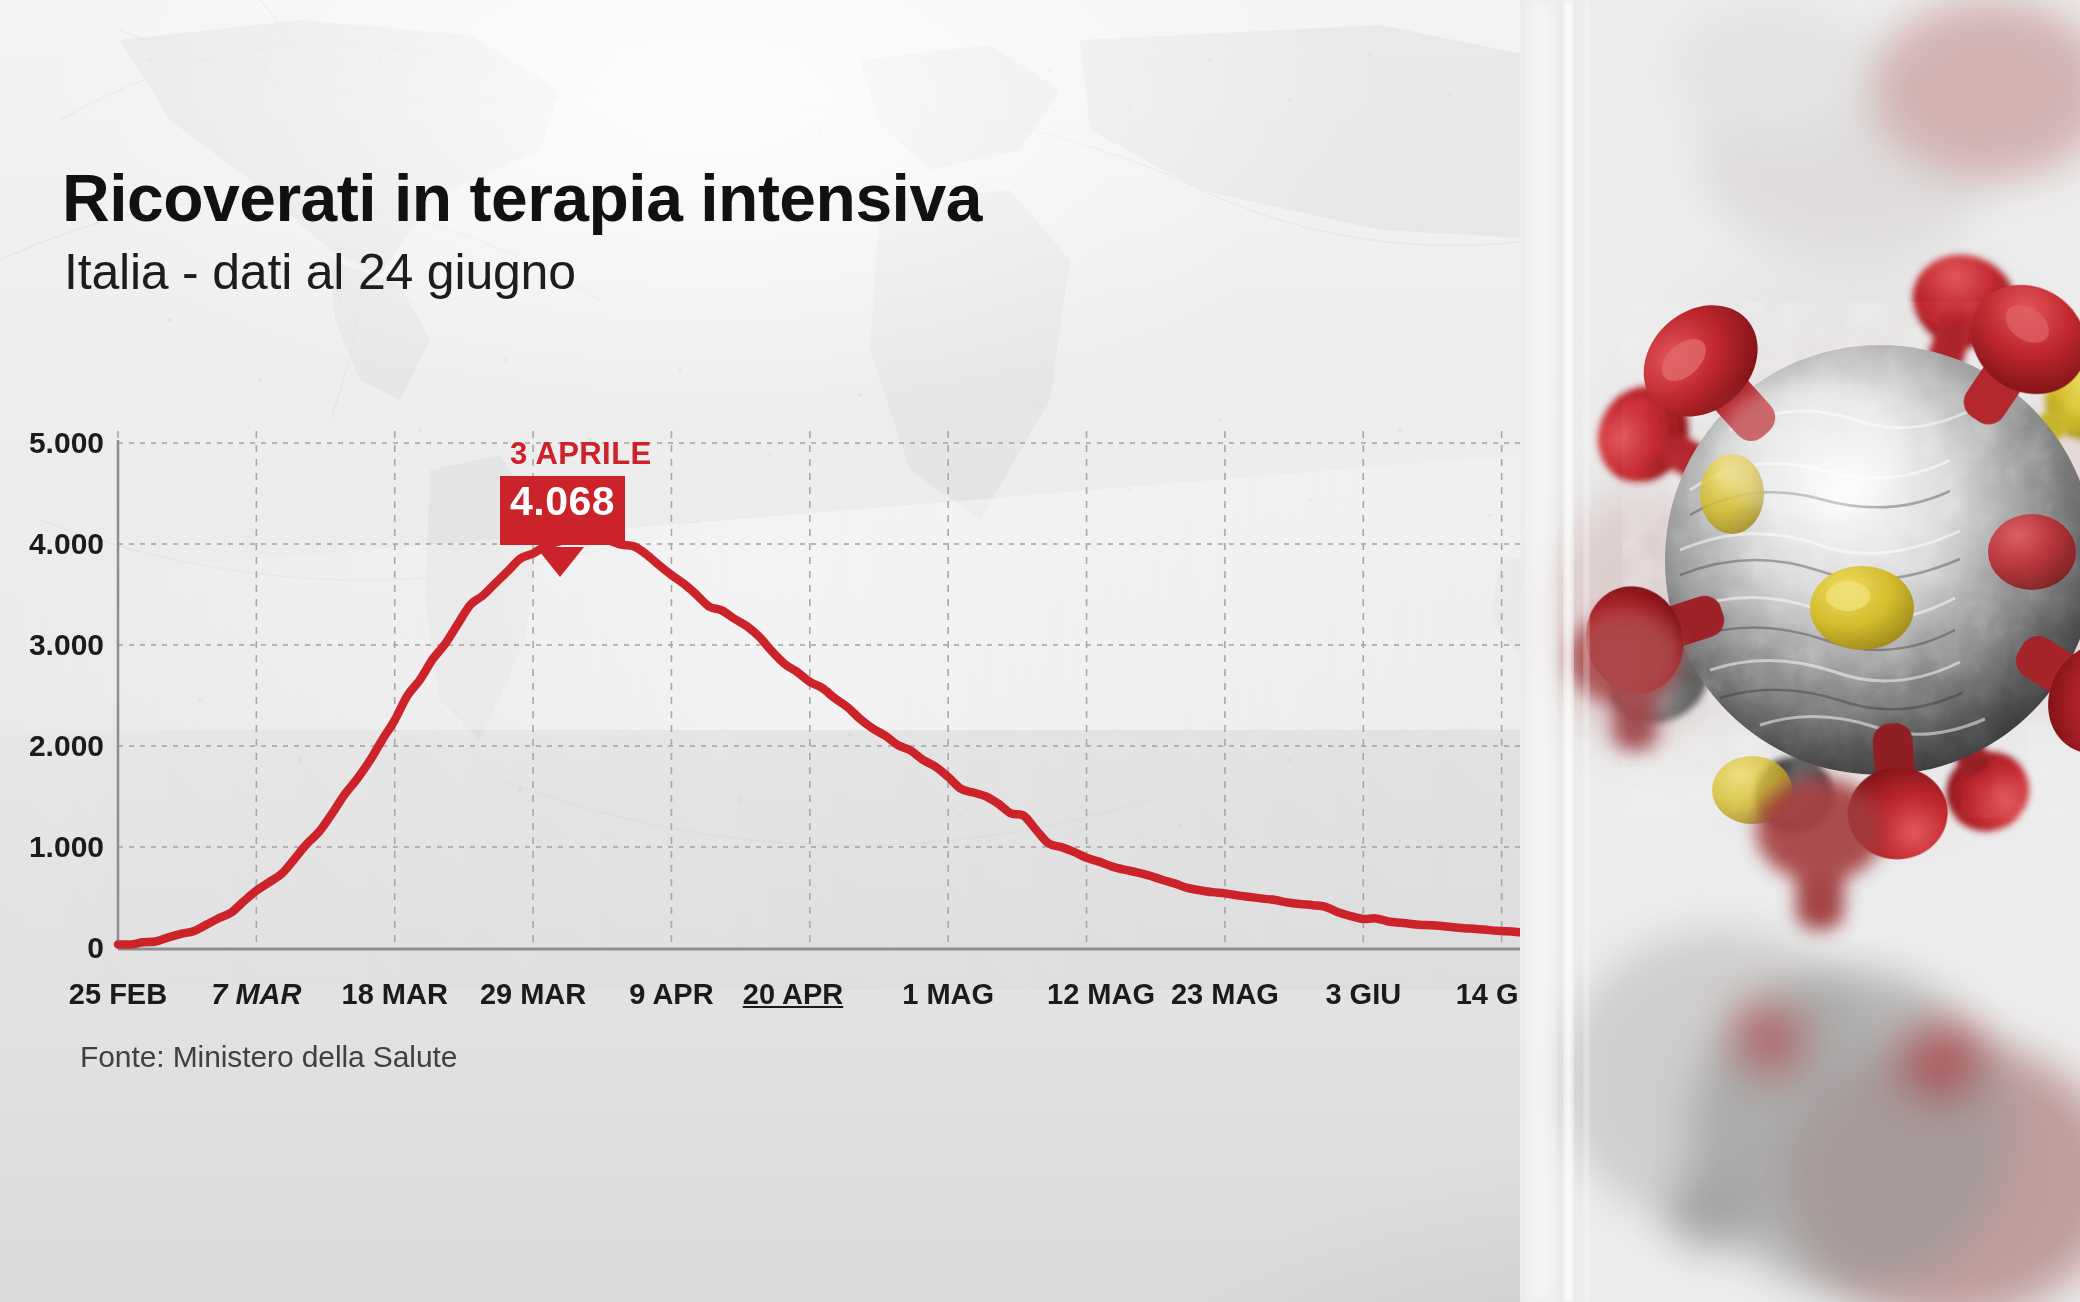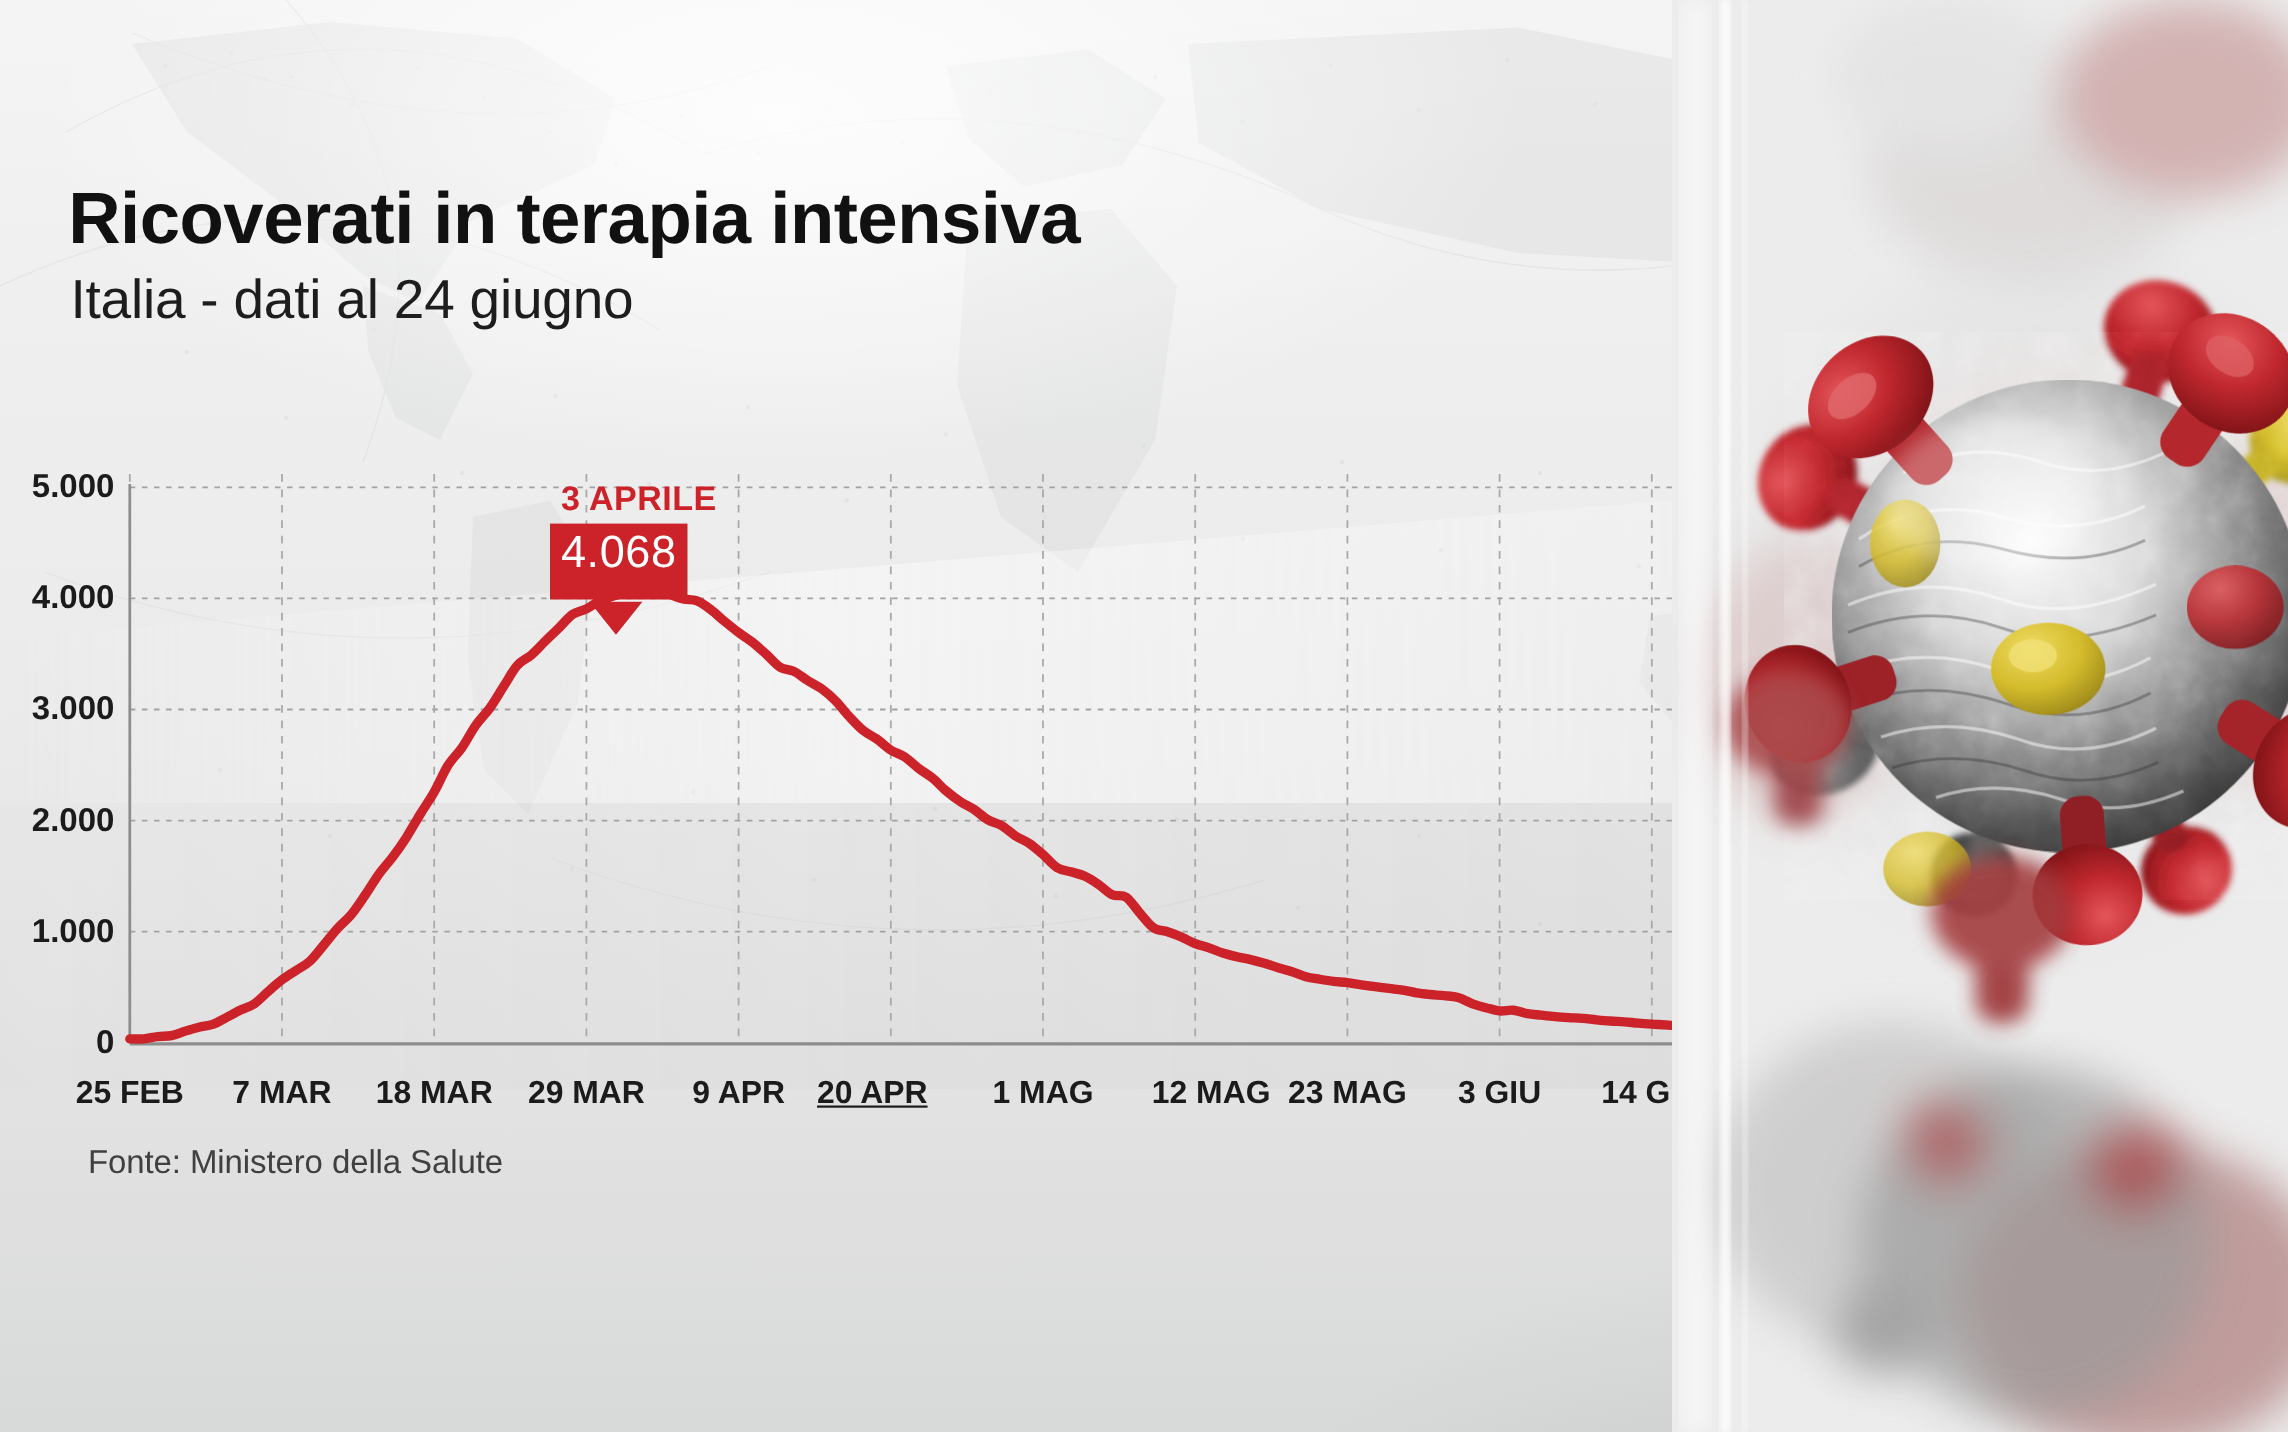--- a/index.html
+++ b/index.html
@@ -64,21 +64,21 @@
   
   #ann{
     position:absolute;left:515px;top:438px;width:210px;
   }
   #ann-date{
     font-size:31px;font-weight:bold;color:#cc2229;letter-spacing:.4px;
     line-height:1;margin-left:10px;white-space:nowrap;
   }
   #ann-box{
     margin-top:7px;background:#cc2229;color:#fff;
-    font-size:41px;font-weight:normal;line-height:1.06;
+    font-size:41px;font-weight:bold;line-height:1.06;
     padding:4px 10px 22px 10px;display:inline-block;letter-spacing:.5px;
   }
   #ann-arrow{
     width:0;height:0;border-left:24px solid transparent;border-right:24px solid transparent;
     border-top:30px solid #cc2229;margin-left:36px;margin-top:2px;
   }
 
   #endval{
     position:absolute;left:1520px;top:828px;
     font-size:66px;font-weight:bold;color:#cc2229;letter-spacing:-1px;
@@ -207,21 +207,21 @@
   <div id="ylabels">
       <div class="ylabel" style="top: 948px;">0</div>
       <div class="ylabel" style="top: 847px;">1.000</div>
       <div class="ylabel" style="top: 746px; text-align: center;">2.000</div>
       <div class="ylabel" style="top: 645px;">3.000</div>
       <div class="ylabel" style="top: 544px;">4.000</div>
       <div class="ylabel" style="top: 443px;">5.000</div>
     </div>
   <div id="xlabels">
       <div class="xlabel" style="left: 118px;">25 FEB</div>
-      <div class="xlabel" style="left: 256.364px;">7 MAR</div>
+      <div class="xlabel" style="left: 256.364px; font-style: italic;">7 MAR</div>
       <div class="xlabel" style="left: 394.727px;">18 MAR</div>
       <div class="xlabel" style="left: 533.091px;">29 MAR</div>
       <div class="xlabel" style="left: 671.455px;">9 APR</div>
       <div class="xlabel" style="left: 793px; text-decoration: underline;">20 APR</div>
       <div class="xlabel" style="left: 948.182px;">1 MAG</div>
       <div class="xlabel" style="left: 1089px; margin-left: 12px;">12 MAG</div>
       <div class="xlabel" style="left: 1224.91px;">23 MAG</div>
       <div class="xlabel" style="left: 1363.27px;">3 GIU</div>
       <div class="xlabel" style="left: 1501.64px;">14 GIU</div>
       <div class="xlabel last" style="left: 1627.42px;">24 GIU</div>

